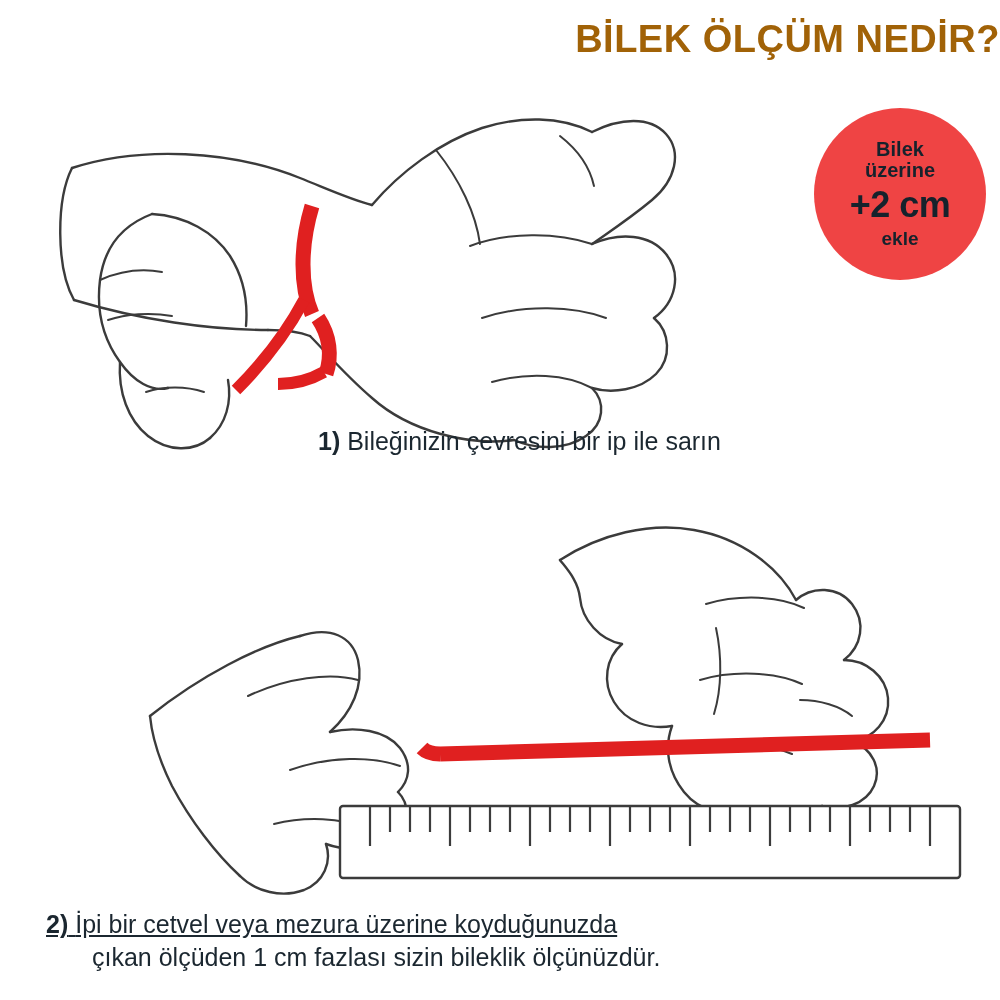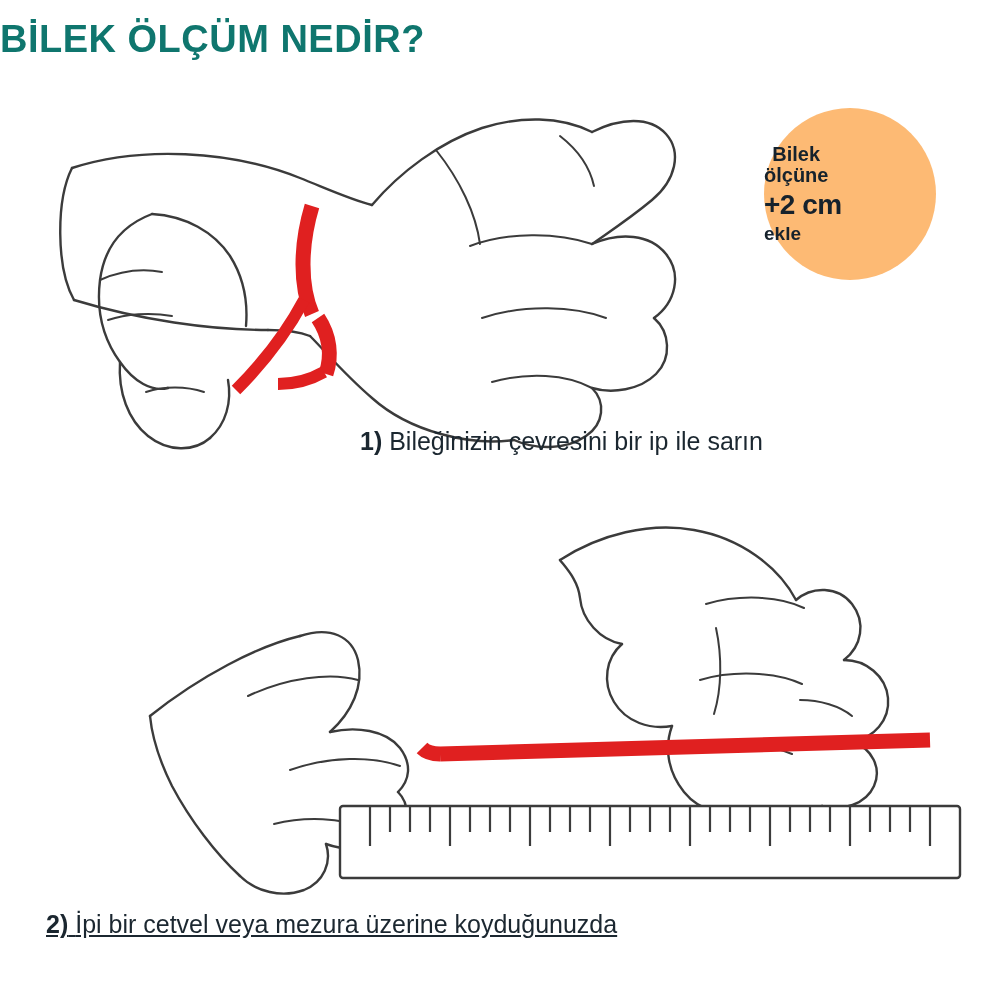--- a/index.html
+++ b/index.html
@@ -18,68 +18,67 @@
   .page {
     position: relative;
     width: 1000px;
     height: 1000px;
   }
   .title {
     position: absolute;
     top: 18px;
     left: 0;
     width: 1000px;
-    text-align: left;
+    text-align: right;
     font-size: 38px;
     font-weight: bold;
     letter-spacing: 0.5px;
-    color: #0f766e;
+    color: #a16207;
   }
   .badge {
     position: absolute;
-    left: 764px;
+    left: 814px;
     top: 108px;
     width: 172px;
     height: 172px;
     border-radius: 50%;
-    background: #fdba74;
+    background: #ef4444;
     display: flex;
     flex-direction: column;
-    align-items: flex-start;
+    align-items: center;
     justify-content: center;
     text-align: center;
   }
   .badge .b-top {
     font-size: 20px;
     font-weight: bold;
     line-height: 1.05;
     color: #16222c;
   }
   .badge .b-mid {
-    font-size: 28px;
+    font-size: 36px;
     font-weight: bold;
     color: #16222c;
     margin: 3px 0 2px 0;
     letter-spacing: -0.5px;
   }
   .badge .b-bot {
     font-size: 19px;
     font-weight: bold;
     color: #16222c;
   }
   .step-text {
     position: absolute;
     font-size: 25px;
     color: #1b2730;
     line-height: 1.32;
   }
   .step1 {
     left: 318px;
     top: 425px;
-    margin-left: 42px;
   }
   .step1 .num {
     font-weight: bold;
   }
   .step2 {
     left: 46px;
     top: 908px;
     width: 920px;
     text-decoration: underline;
   }
@@ -239,29 +238,30 @@
         <line x1="890" y1="806" x2="890" y2="832"></line>
         <line x1="910" y1="806" x2="910" y2="832"></line>
         <line x1="930" y1="806" x2="930" y2="846"></line>
       </g>
     </g>
   </svg>
 
   <div class="badge">
     <div class="b-top">
       <span>Bilek</span><br>
-      <span>ölçüne</span>
+      <span>üzerine</span>
     </div>
     <div class="b-mid">+2 cm</div>
     <div class="b-bot">ekle</div>
   </div>
 
   <div class="step-text step1">
     <span class="num">1)</span>
     <span>Bileğinizin çevresini bir ip ile sarın</span>
   </div>
 
   <div class="step-text step2">
     <span class="num">2)</span>
     <span>İpi bir cetvel veya mezura üzerine koyduğunuzda</span><br>
+    <span style="margin-left:46px; display:inline-block;">çıkan ölçüden 1 cm fazlası sizin bileklik ölçünüzdür.</span>
   </div>
 
 </div>
 
 </body></html>

